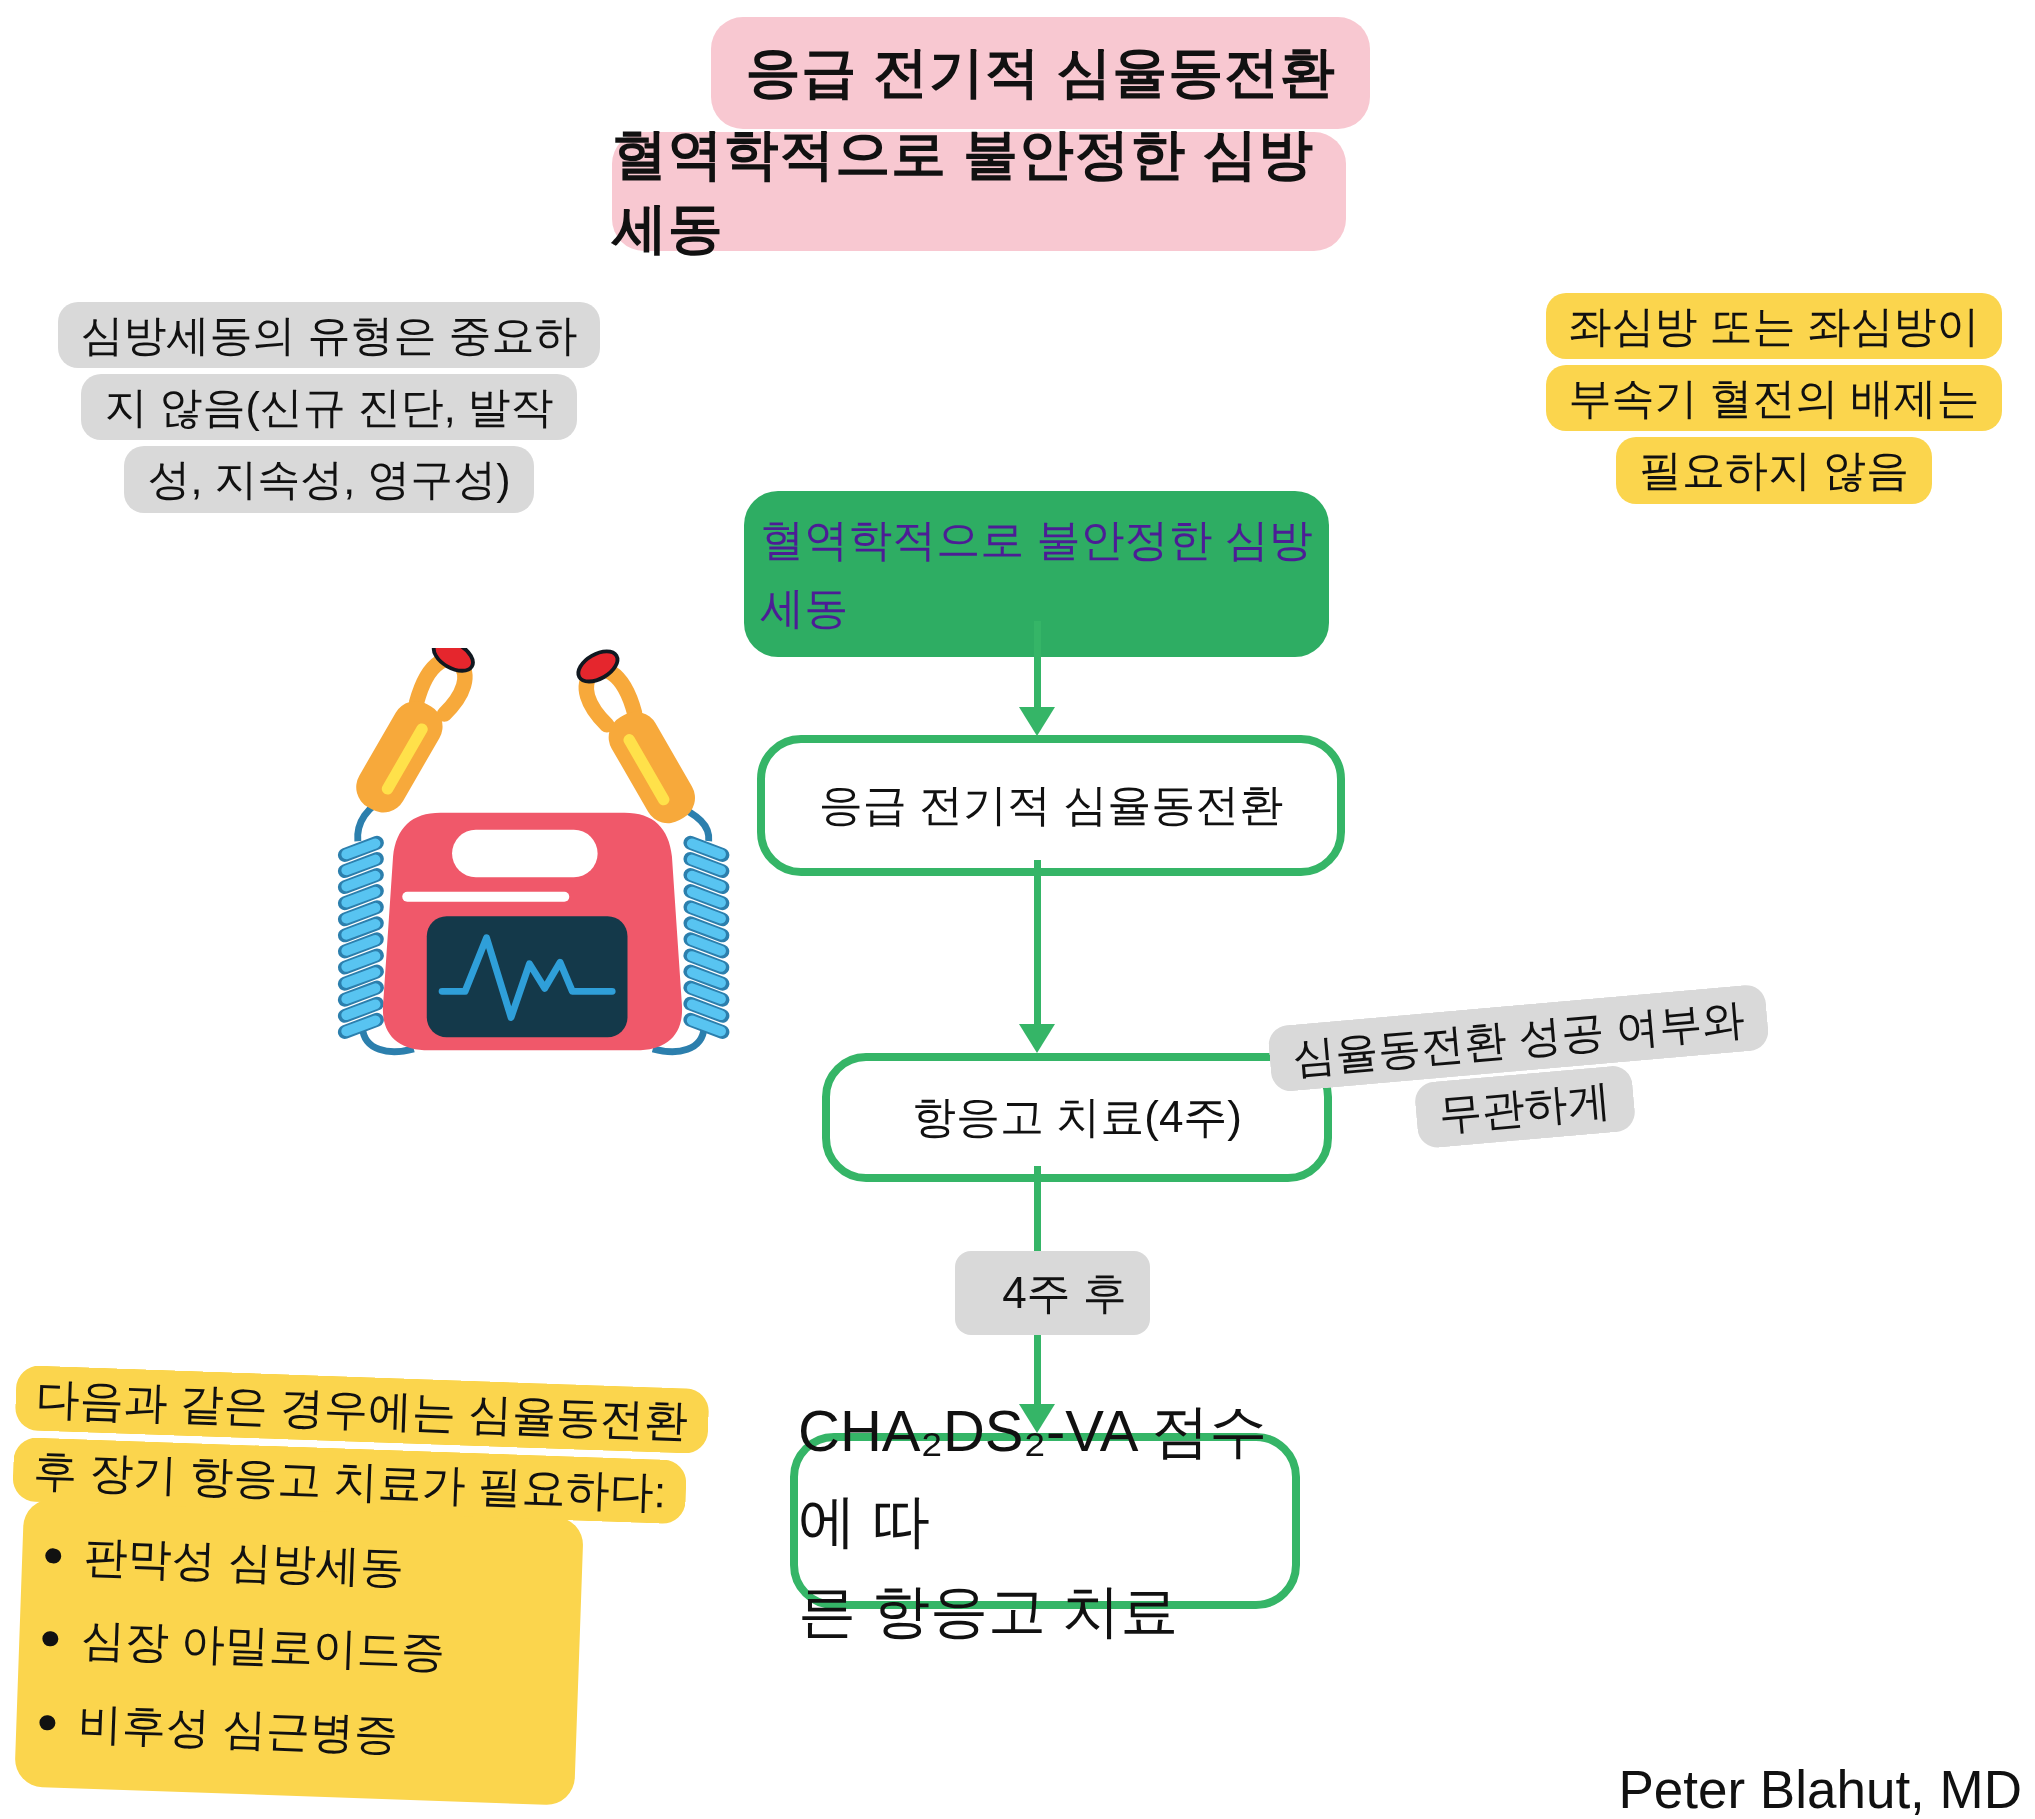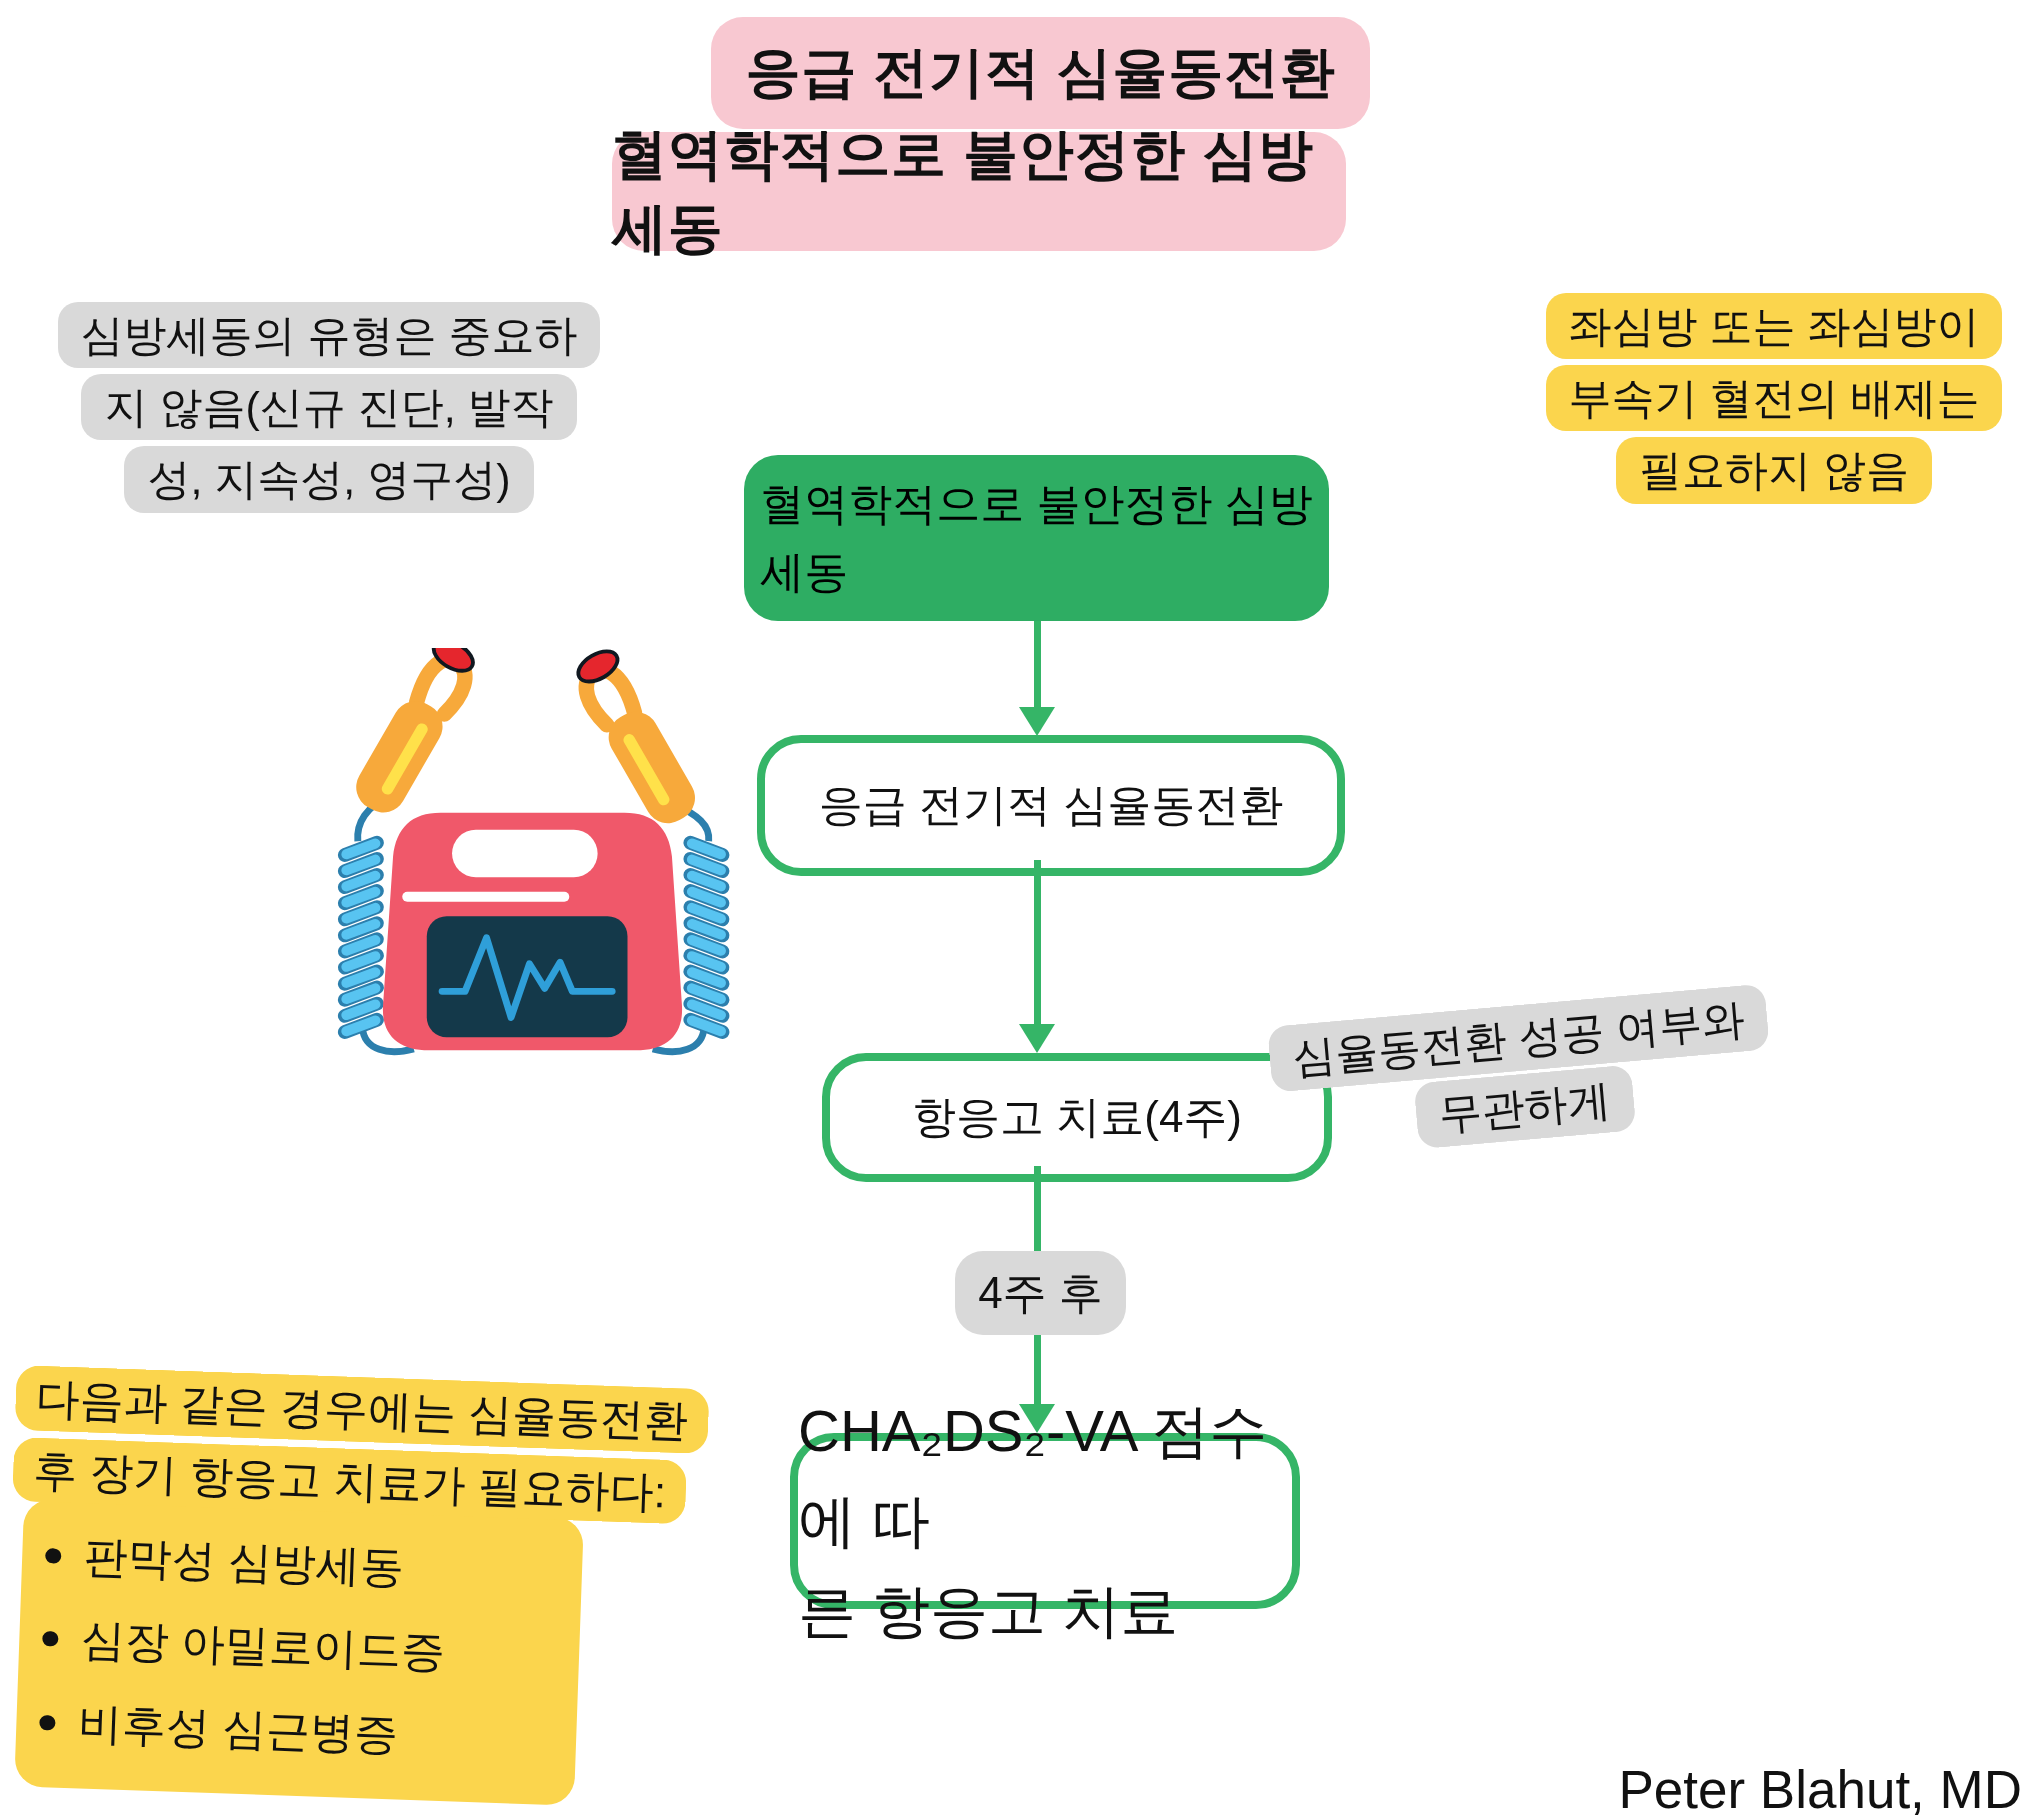--- a/index.html
+++ b/index.html
@@ -20,29 +20,29 @@
   .note{text-align:center;font-size:43px;font-weight:500;line-height:1.68;}
   .note .hl{
     border-radius:20px;padding:9.2px 23px;
     -webkit-box-decoration-break:clone;box-decoration-break:clone;
   }
   .hl-gray{background:#D9D9D9;}
   .hl-yellow{background:#FBD54D;}
 
   
   .flow-green{
-    background:#2EAD63;color:#000000;border-radius:34px;
-    font-size:44px;font-weight:500;line-height:1.55;
+    background:#2EAD63;color:#4c1d95;border-radius:34px;
+    font-size:44px;font-weight:500;line-height:1.55;margin-top:36px;
   }
   .flow-white{
     background:#ffffff;border:8.4px solid #35B567;border-radius:44px;
     font-size:44px;font-weight:500;line-height:1.55;
   }
   .interval{
-    background:#D9D9D9;border-radius:28px;font-size:44px;font-weight:500;
+    background:#D9D9D9;border-radius:16px;font-size:44px;font-weight:500;padding-left:24px;
   }
   
   .arrow-line{width:7px;background:#35B567;}
   .arrow-head{
     width:0;height:0;border-left:18.4px solid transparent;border-right:18.4px solid transparent;
     border-top:29px solid #35B567;
   }
   
   .tilt-neg{transform:rotate(-5deg);}
   .tilt-pos{transform:rotate(2deg);transform-origin:top left;}

